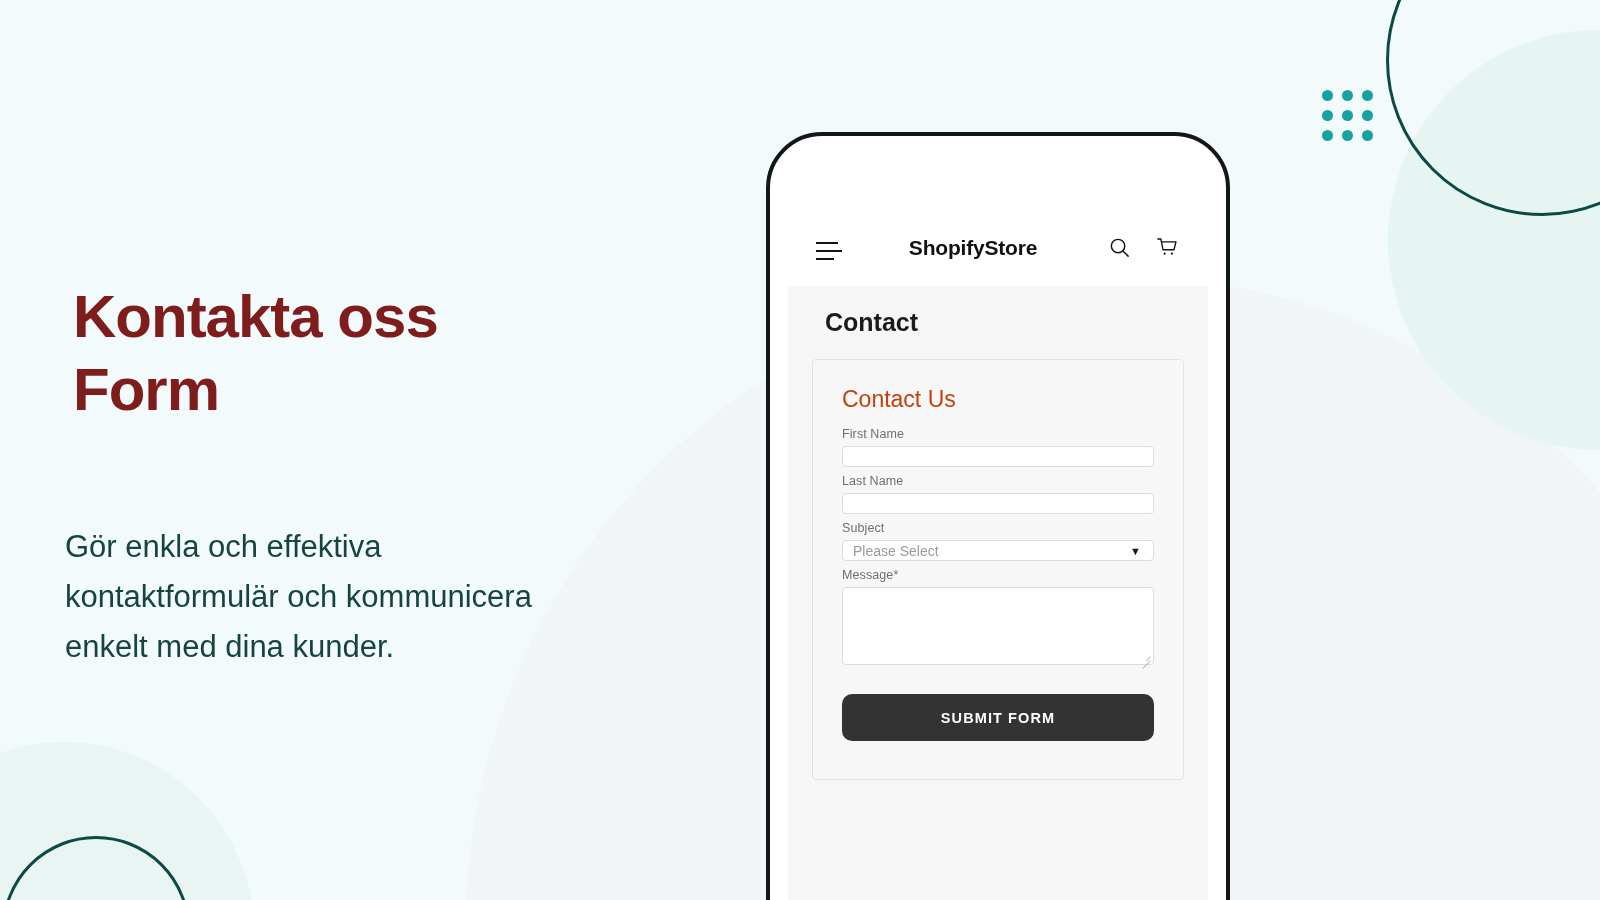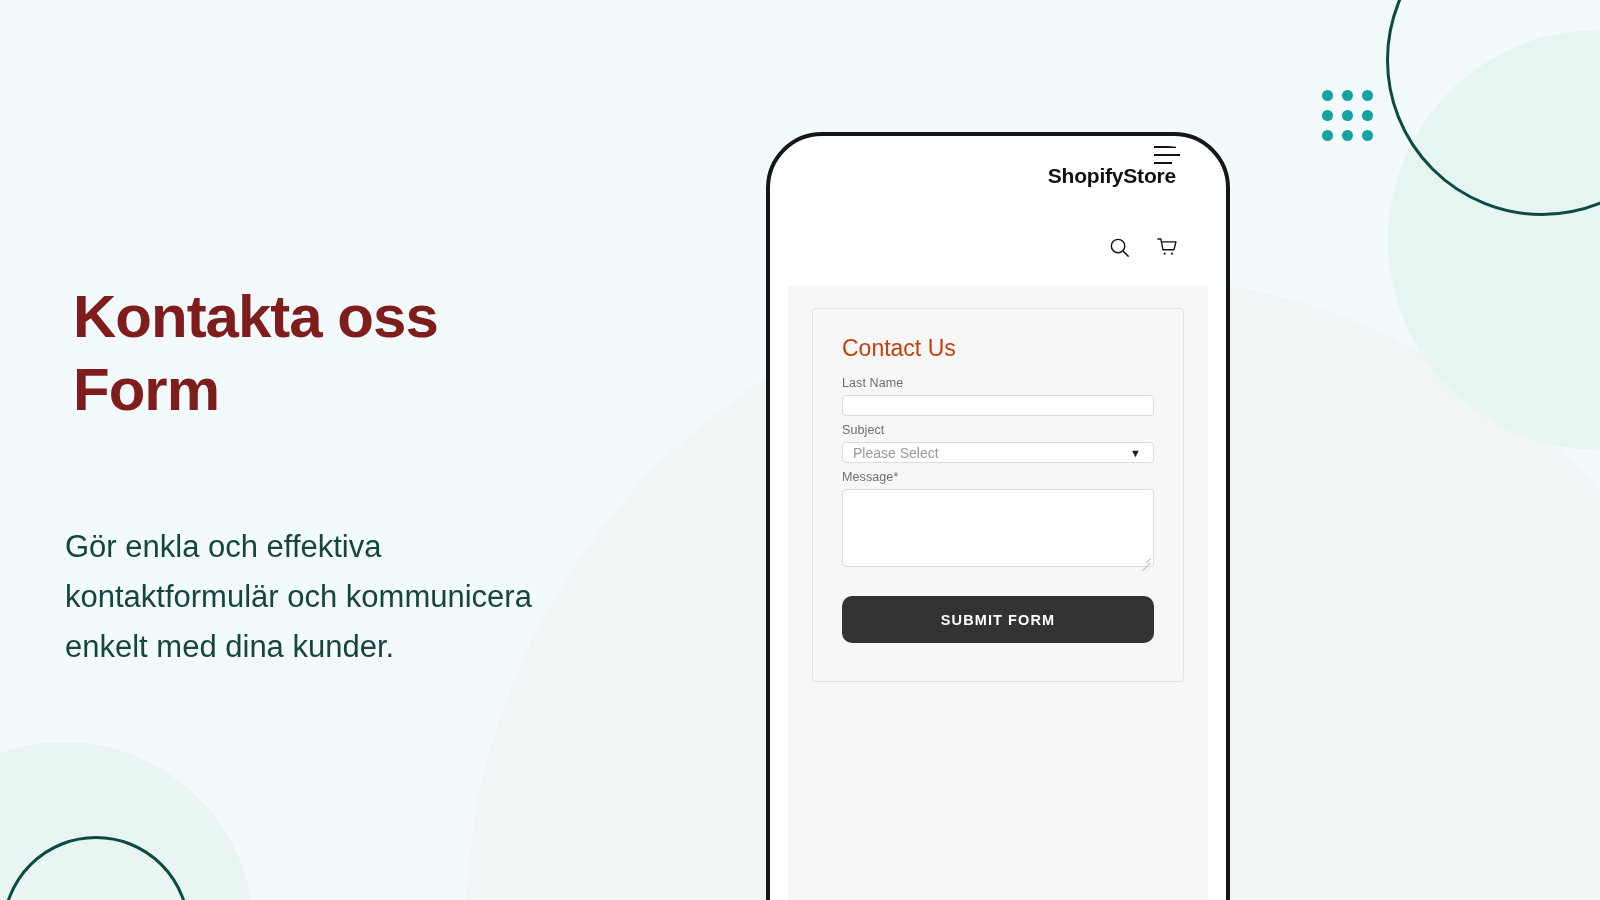--- a/index.html
+++ b/index.html
@@ -123,21 +123,20 @@
 
   .topbar {
     position: absolute;
     left: 0; right: 0; top: 0;
     height: 140px;
     background: #fff;
     display: flex;
     align-items: flex-end;
     padding: 0 28px 26px 28px;
     gap: 0;
-    flex-direction: column;
   }
   .hamburger {
     width: 26px;
     display: flex; flex-direction: column; gap: 6px;
     cursor: pointer;
   }
   .hamburger span { display: block; height: 2px; background: #121212; }
   .hamburger span:nth-child(1) { width: 22px; }
   .hamburger span:nth-child(2) { width: 26px; }
   .hamburger span:nth-child(3) { width: 18px; }
@@ -307,24 +306,29 @@
             <svg width="25" height="25" viewBox="0 0 26 26" fill="none" stroke="#111" stroke-width="1.4">
               <path d="M3 4.2h3.1l2.2 11.1h11.4l2.1-8.2H7.2" stroke-linecap="round" stroke-linejoin="round"></path>
               <circle cx="10" cy="19.4" r="1.1" fill="#111" stroke="none"></circle>
               <circle cx="17.6" cy="19.4" r="1.1" fill="#111" stroke="none"></circle>
             </svg>
           </span>
         </div>
       </div>
 
       <div class="page-body">
+        <h2 class="page-title">Contact</h2>
 
         <div class="form-card">
           <h3 class="form-title">Contact Us</h3>
 
+          <div class="field">
+            <label class="field-label">First Name</label>
+            <input class="input" type="text" value="" style="">
+          </div>
 
           <div class="field">
             <label class="field-label">Last Name</label>
             <input class="input" type="text" value="" style="">
           </div>
 
 
           <div class="field">
             <label class="field-label">Subject</label>
             <div class="select-wrap">

